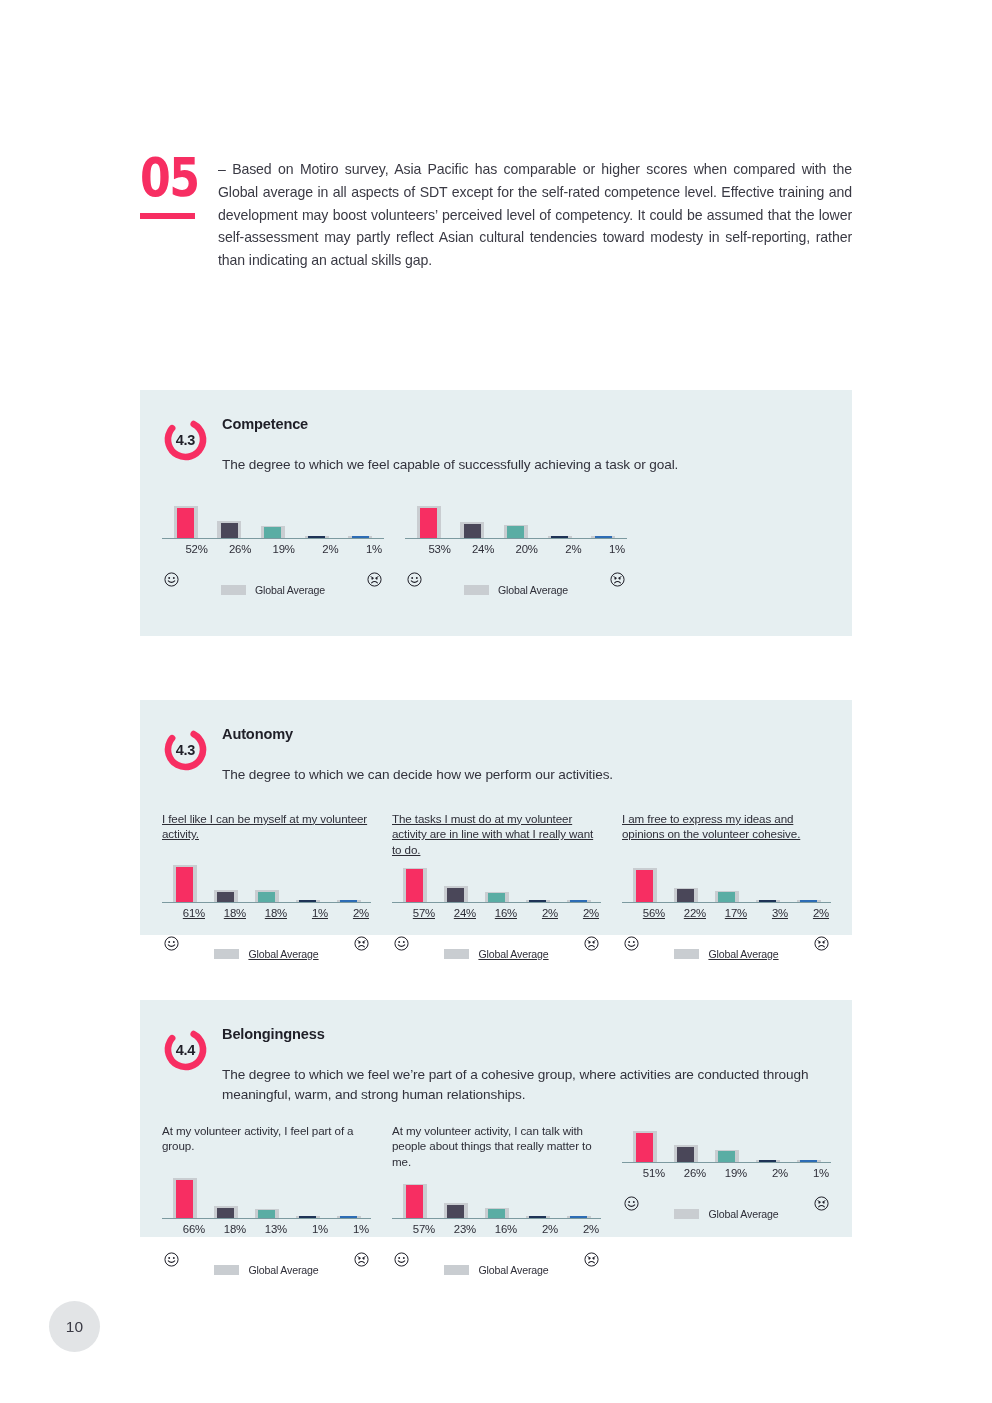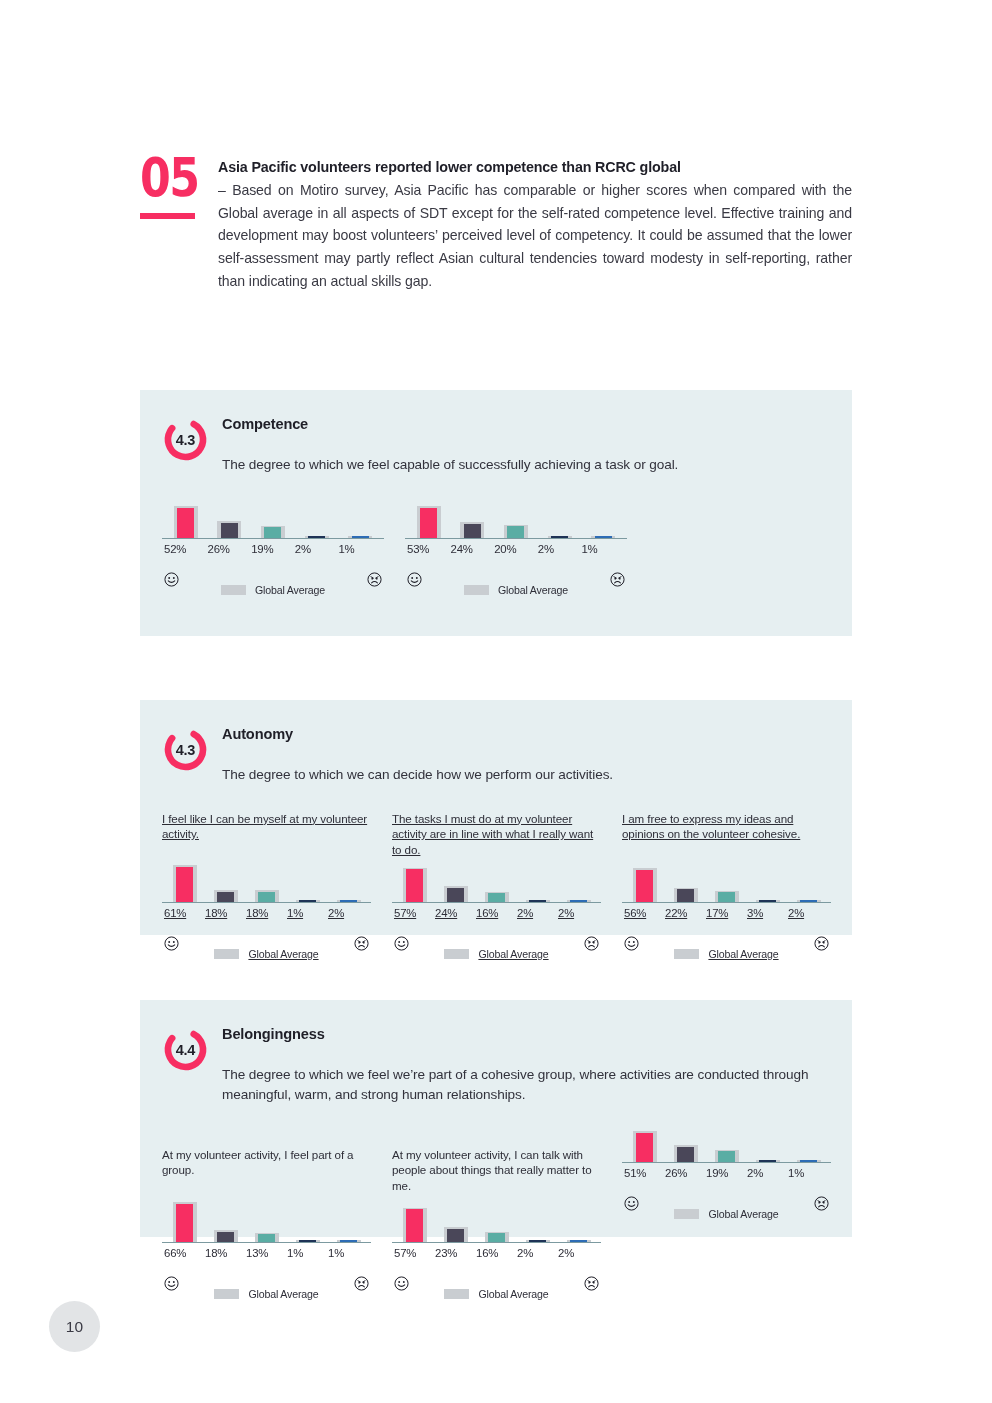--- a/index.html
+++ b/index.html
@@ -126,21 +126,21 @@
 
   .chart-col { width: 222px; margin-right: 21px; }
 
   .chart-q {
     font-size: 11.6px;
     line-height: 1.34;
     color: #2e2e38;
     height: 52px;
     letter-spacing: -0.1px;
   }
-  #card-2 .chart-q { height: 56px; margin-top: 24px; }
+  #card-2 .chart-q { height: 56px; }
 
   .plot {
     height: 40px;
     display: flex;
     align-items: flex-end;
     border-bottom: 1.6px solid #7c9aa0;
     padding: 0 2px;
   }
   .bargroup {
     flex: 1;
@@ -164,21 +164,21 @@
     z-index: 2;
   }
 
   .tick-row {
     display: flex;
     padding: 0 2px;
     margin-top: 4px;
   }
   .tick {
     flex: 1;
-    text-align: left;
+    text-align: right;
     font-size: 11.4px;
     color: #2e2e38;
     letter-spacing: -0.2px;
   }
 
   .legend-row {
     display: flex;
     align-items: center;
     margin-top: 9px;
     padding: 0 2px;
@@ -222,21 +222,20 @@
 </style>
 </head>
 <body>
 
 <div class="callout">
   <div class="callout-num-wrap">
     <div class="callout-num">05</div>
     <div class="callout-rule"></div>
   </div>
   <div class="callout-text">
-    <div class="callout-title">Asia Pacific volunteers reported lower competence than RCRC global</div>
     <div class="callout-body">– Based on Motiro survey, Asia Pacific has comparable or higher scores when compared with the Global average in all aspects of SDT except for the self-rated competence level. Effective training and development may boost volunteers’ perceived level of competency. It could be assumed that the lower self-assessment may partly reflect Asian cultural tendencies toward modesty in self-reporting, rather than indicating an actual skills gap.</div>
   </div>
 </div>
 
 <div class="card" id="card-0">
     <div class="card-head">
       <div class="score-ring">
         <svg width="47" height="47" viewBox="0 0 47 47">
           <circle cx="23.5" cy="23.5" r="17.5" fill="none" stroke="#f72e62" stroke-width="6.6" stroke-linecap="round" stroke-dasharray="85.77 24.19" transform="rotate(-62 23.5 23.5)"></circle>
         </svg>

